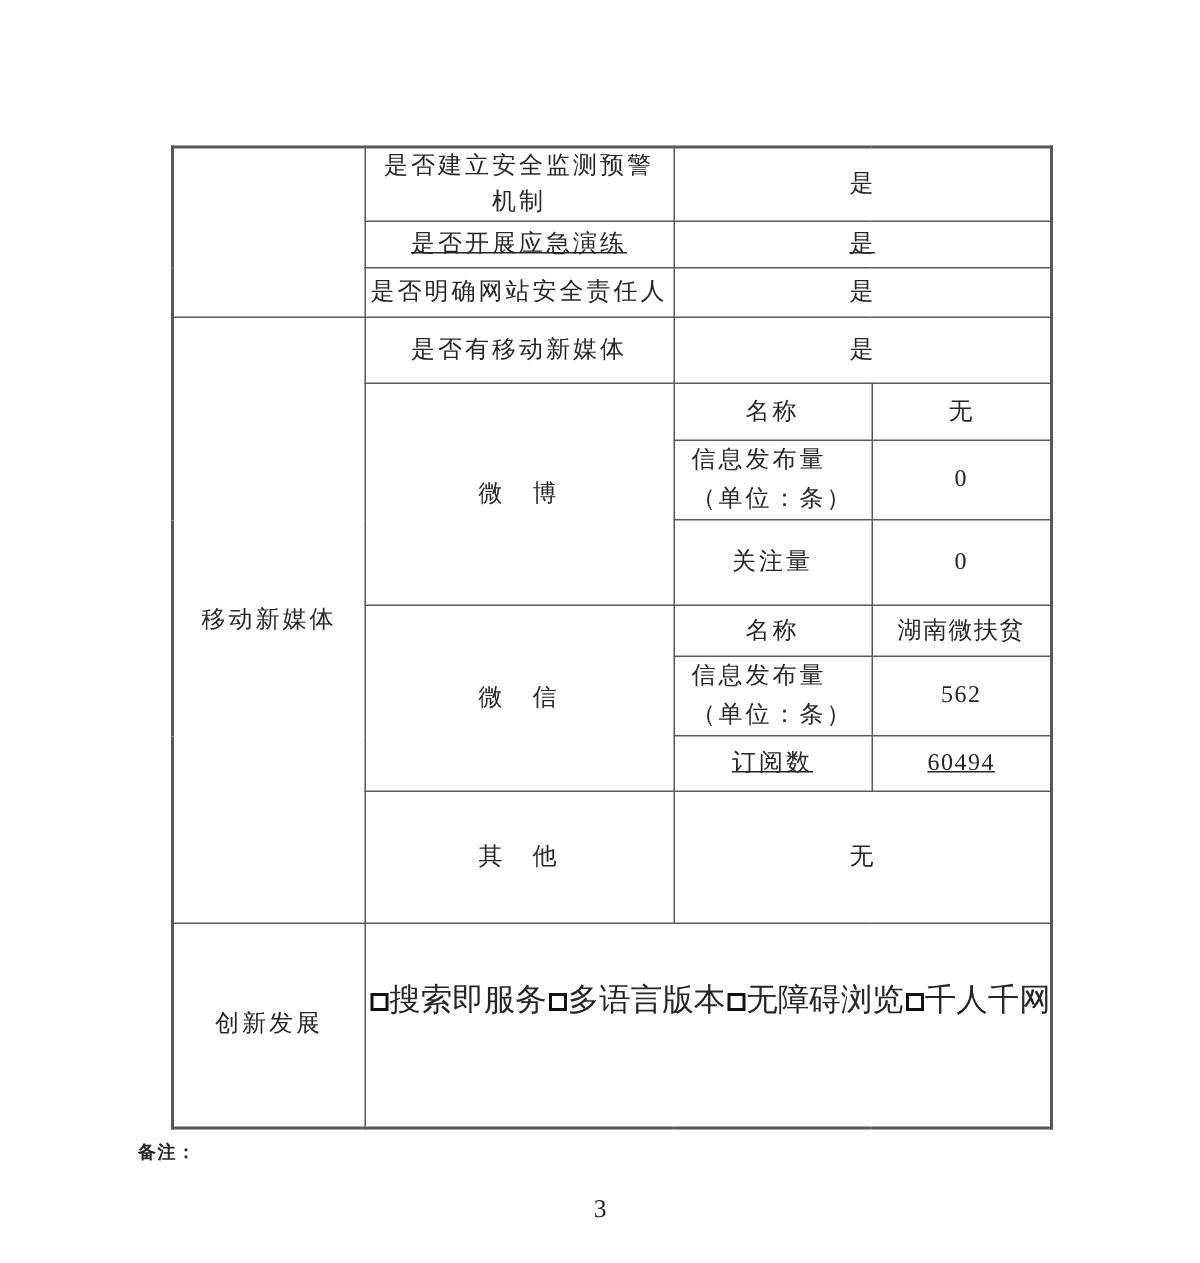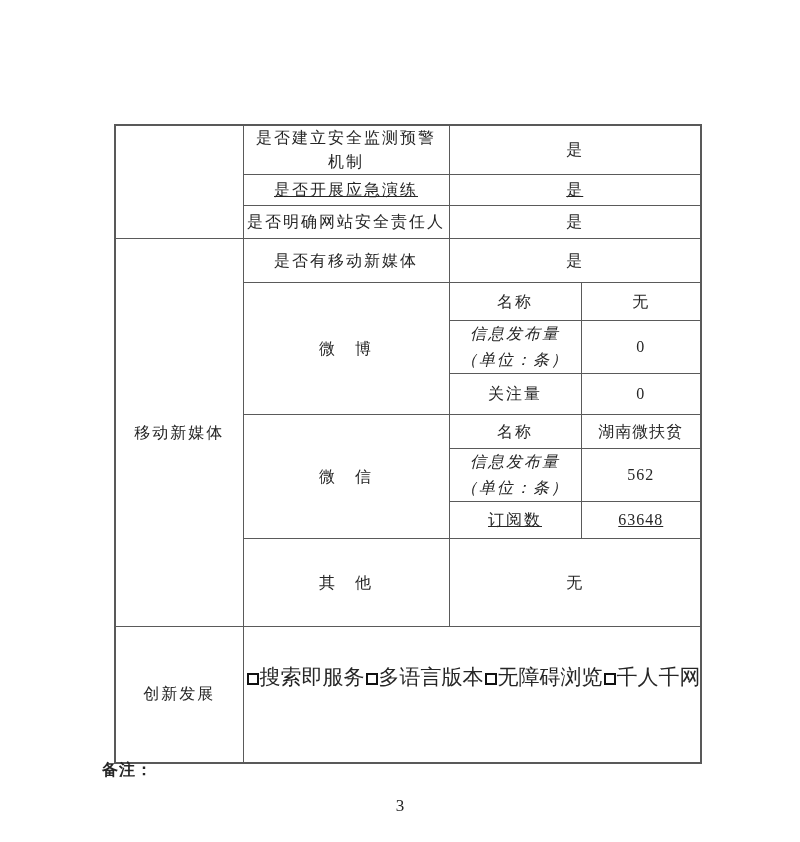--- a/index.html
+++ b/index.html
@@ -6,58 +6,57 @@
   html,body { background:#ffffff; }
   body {
     width:800px; height:842px; position:relative;
     font-family:"Liberation Serif","DejaVu Serif",serif;
     color:#262626;
   }
   table.report {
     position:absolute; left:114px; top:97px; width:586px;
     border-collapse:collapse; table-layout:fixed;
     border:2px solid #595959;
-    margin-top:27px;
   }
   td {
     border:1px solid #5a5a5a;
     text-align:center; vertical-align:middle;
     font-size:16px; line-height:24px; letter-spacing:2px;
     padding:0 2px;
     overflow:hidden;
   }
   td.val { letter-spacing:1px; }
   .pre { white-space:pre-line; }
-  .blk { display:inline-block; text-align:center; white-space:pre-line; line-height:26px;font-style:italic; }
+  .blk { display:inline-block; text-align:left; white-space:pre-line; line-height:26px; }
   
   tr.r1  td { height:49px; }
   tr.r2  td { height:31px;text-decoration:underline; }
   tr.r3  td { height:33px; }
   tr.r4  td { height:44px;font-family:Liberation Serif, serif; }
   tr.r5  td { height:38px; }
   tr.r6  td { height:48px; }
-  tr.r7  td { height:41px; }
+  tr.r7  td { height:57px; }
   tr.r8  td { height:34px; }
   tr.r9  td { height:48px; }
   tr.r10 td { height:37px;text-decoration:underline; }
   tr.r11 td { height:88px;font-family:Liberation Serif, serif; }
   tr.r12 td { height:136px; }
   
   .cb-line {
     letter-spacing:0; font-size:21px; line-height:20px;
     position:relative; top:-15px; white-space:nowrap;
   }
   .cb-box {
     display:inline-block; width:12px; height:12px;
     border:2.5px solid #111; background:#fff;
     vertical-align:-1px; margin:0 1px 0 1px;
   }
   .notes {
-    position:absolute; left:102px; top:760px;
-    font-weight:bold; font-size:16px; letter-spacing:1px;
+    position:absolute; left:92px; top:760px;
+    font-weight:bold; font-size:12px; letter-spacing:1px;
   }
   .page-num {
     position:absolute; left:0; top:796px; width:800px;
     text-align:center; font-size:17px;
   }
 </style>
 </head>
 <body>
 
 <table class="report">
@@ -109,21 +108,21 @@
       <td>名称</td>
       <td class="val">湖南微扶贫</td>
     </tr>
     <tr class="r9">
       <td><span class="blk">信息发布量
 （单位：条）</span></td>
       <td class="val">562</td>
     </tr>
     <tr class="r10">
       <td>订阅数</td>
-      <td class="val">63648</td>
+      <td class="val">60494</td>
     </tr>
 
     <tr class="r11">
       <td>其　他</td>
       <td class="val" colspan="2">无</td>
     </tr>
 
     <tr class="r12">
       <td>创新发展</td>
       <td colspan="3">

